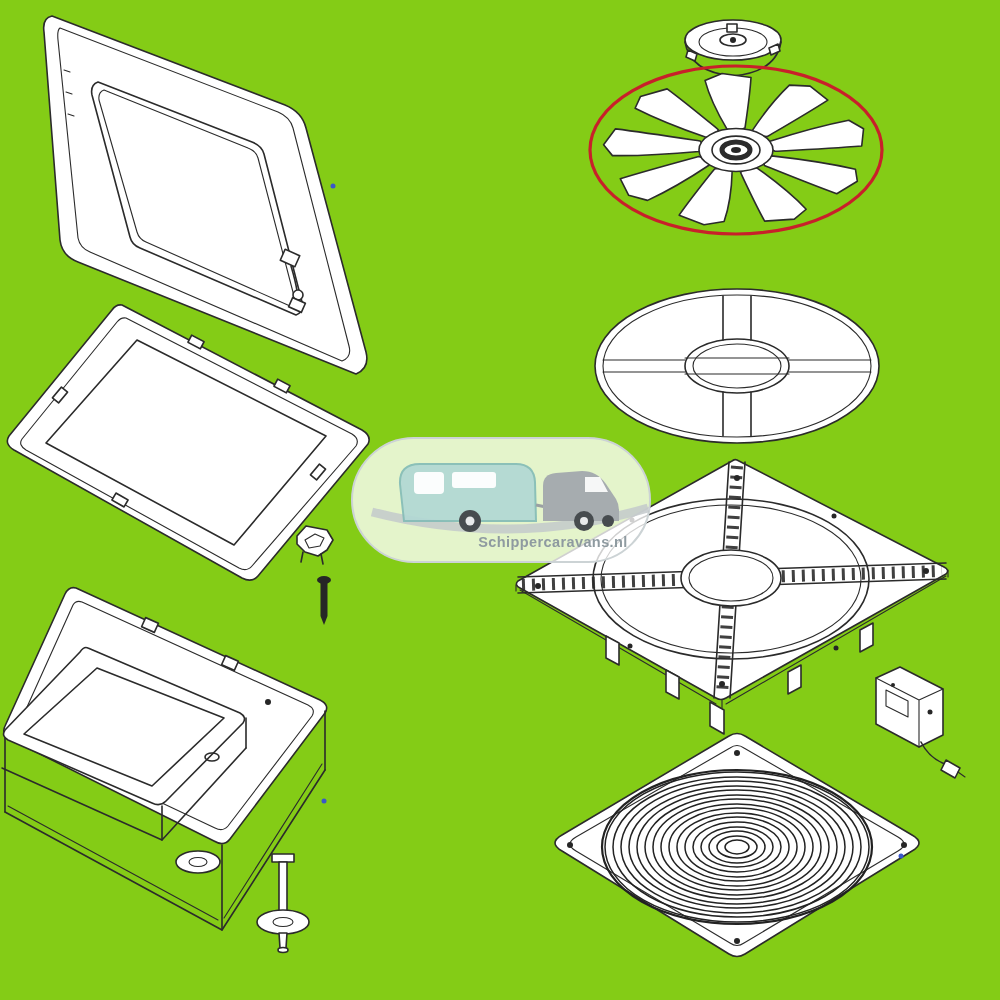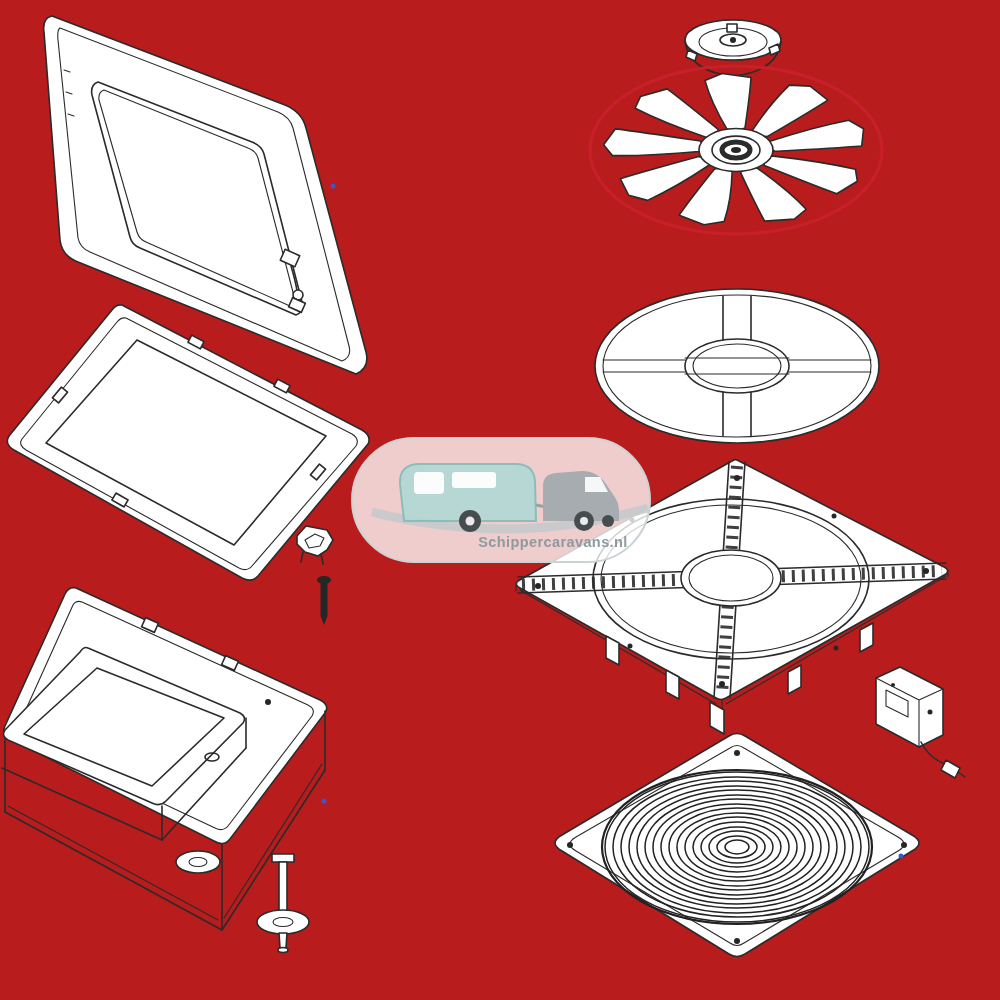--- a/index.html
+++ b/index.html
@@ -1,16 +1,16 @@
 <!DOCTYPE html>
 <html><head>
 <meta charset="utf-8">
 <style>
   html,body{margin:0;padding:0;background:#fff;}
-  .stage{position:relative;width:1000px;height:1000px;background:#b91c1c;overflow:hidden;
+  .stage{position:relative;width:1000px;height:1000px;background:#84cc16;overflow:hidden;
          font-family:"Liberation Sans",sans-serif;}
   svg{display:block;}
   .ln  {fill:none;stroke:#2b2b2b;stroke-width:1.6;stroke-linejoin:round;stroke-linecap:round;}
   .lnw {fill:#ffffff;stroke:#2b2b2b;stroke-width:1.6;stroke-linejoin:round;stroke-linecap:round;}
   .thin{stroke-width:1.1;}
   .dk  {fill:#262626;stroke:none;}
   .ring{fill:none;stroke:#222222;stroke-width:1.5;}
   .hatch{stroke:#2b2b2b;stroke-width:12;stroke-dasharray:3 7;fill:none;opacity:.9;}
   text.wm{font-size:14.5px;font-weight:bold;letter-spacing:.4px;
           font-family:"Liberation Sans",sans-serif;}

